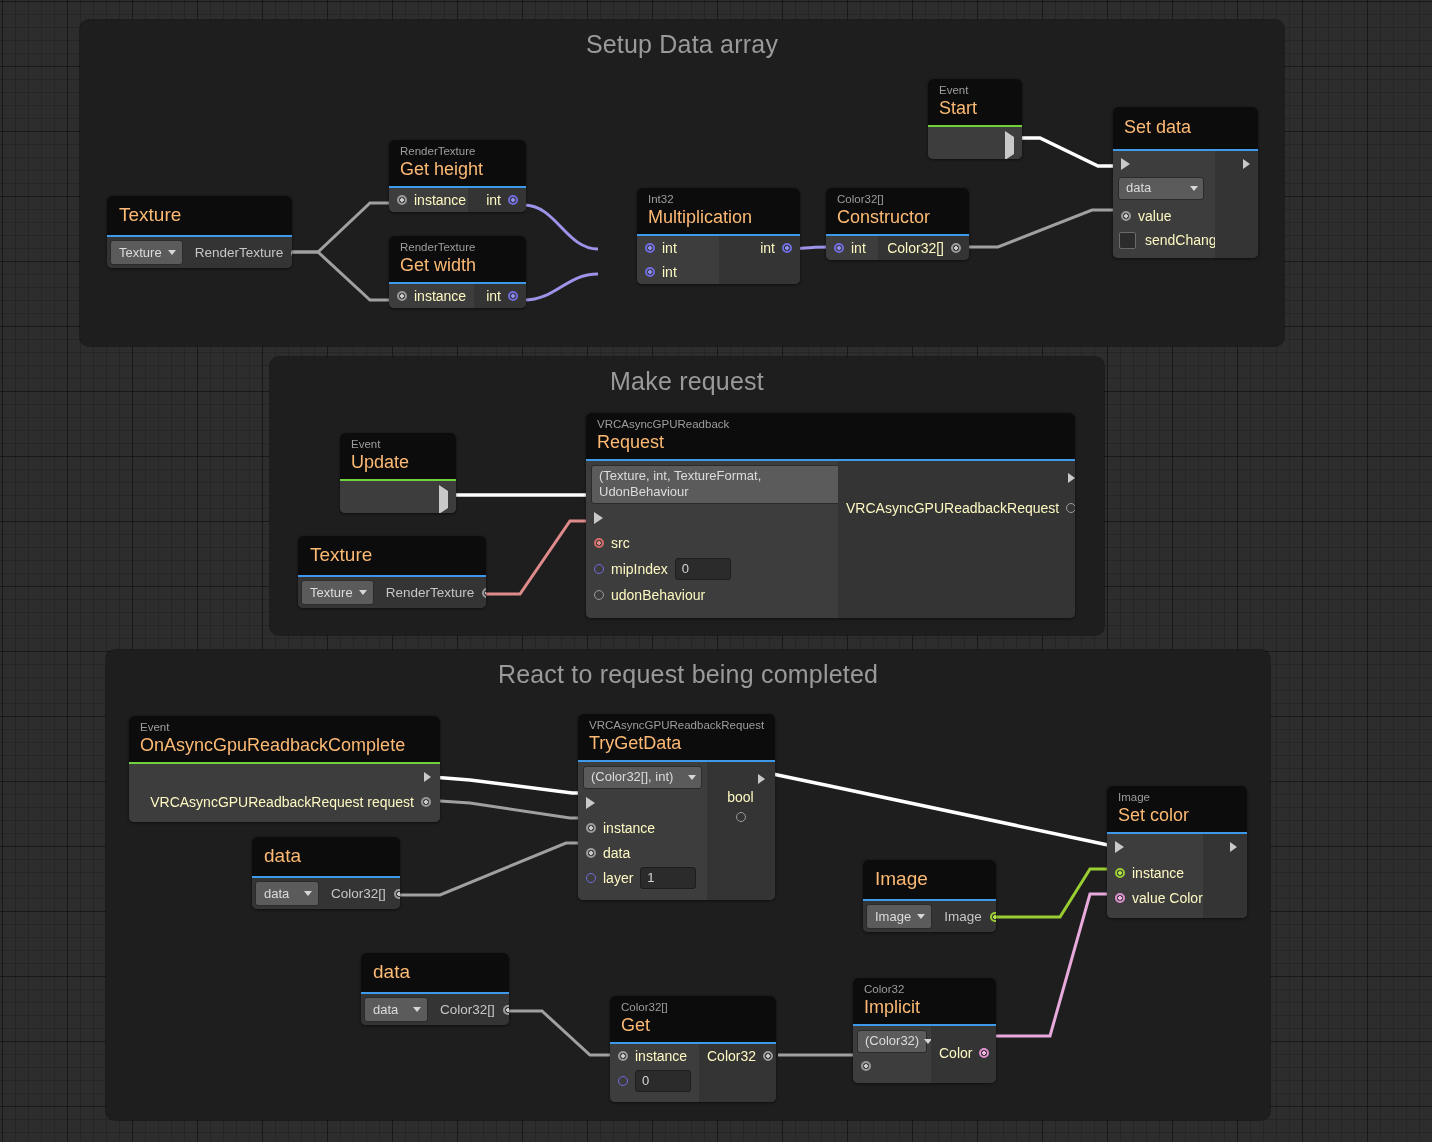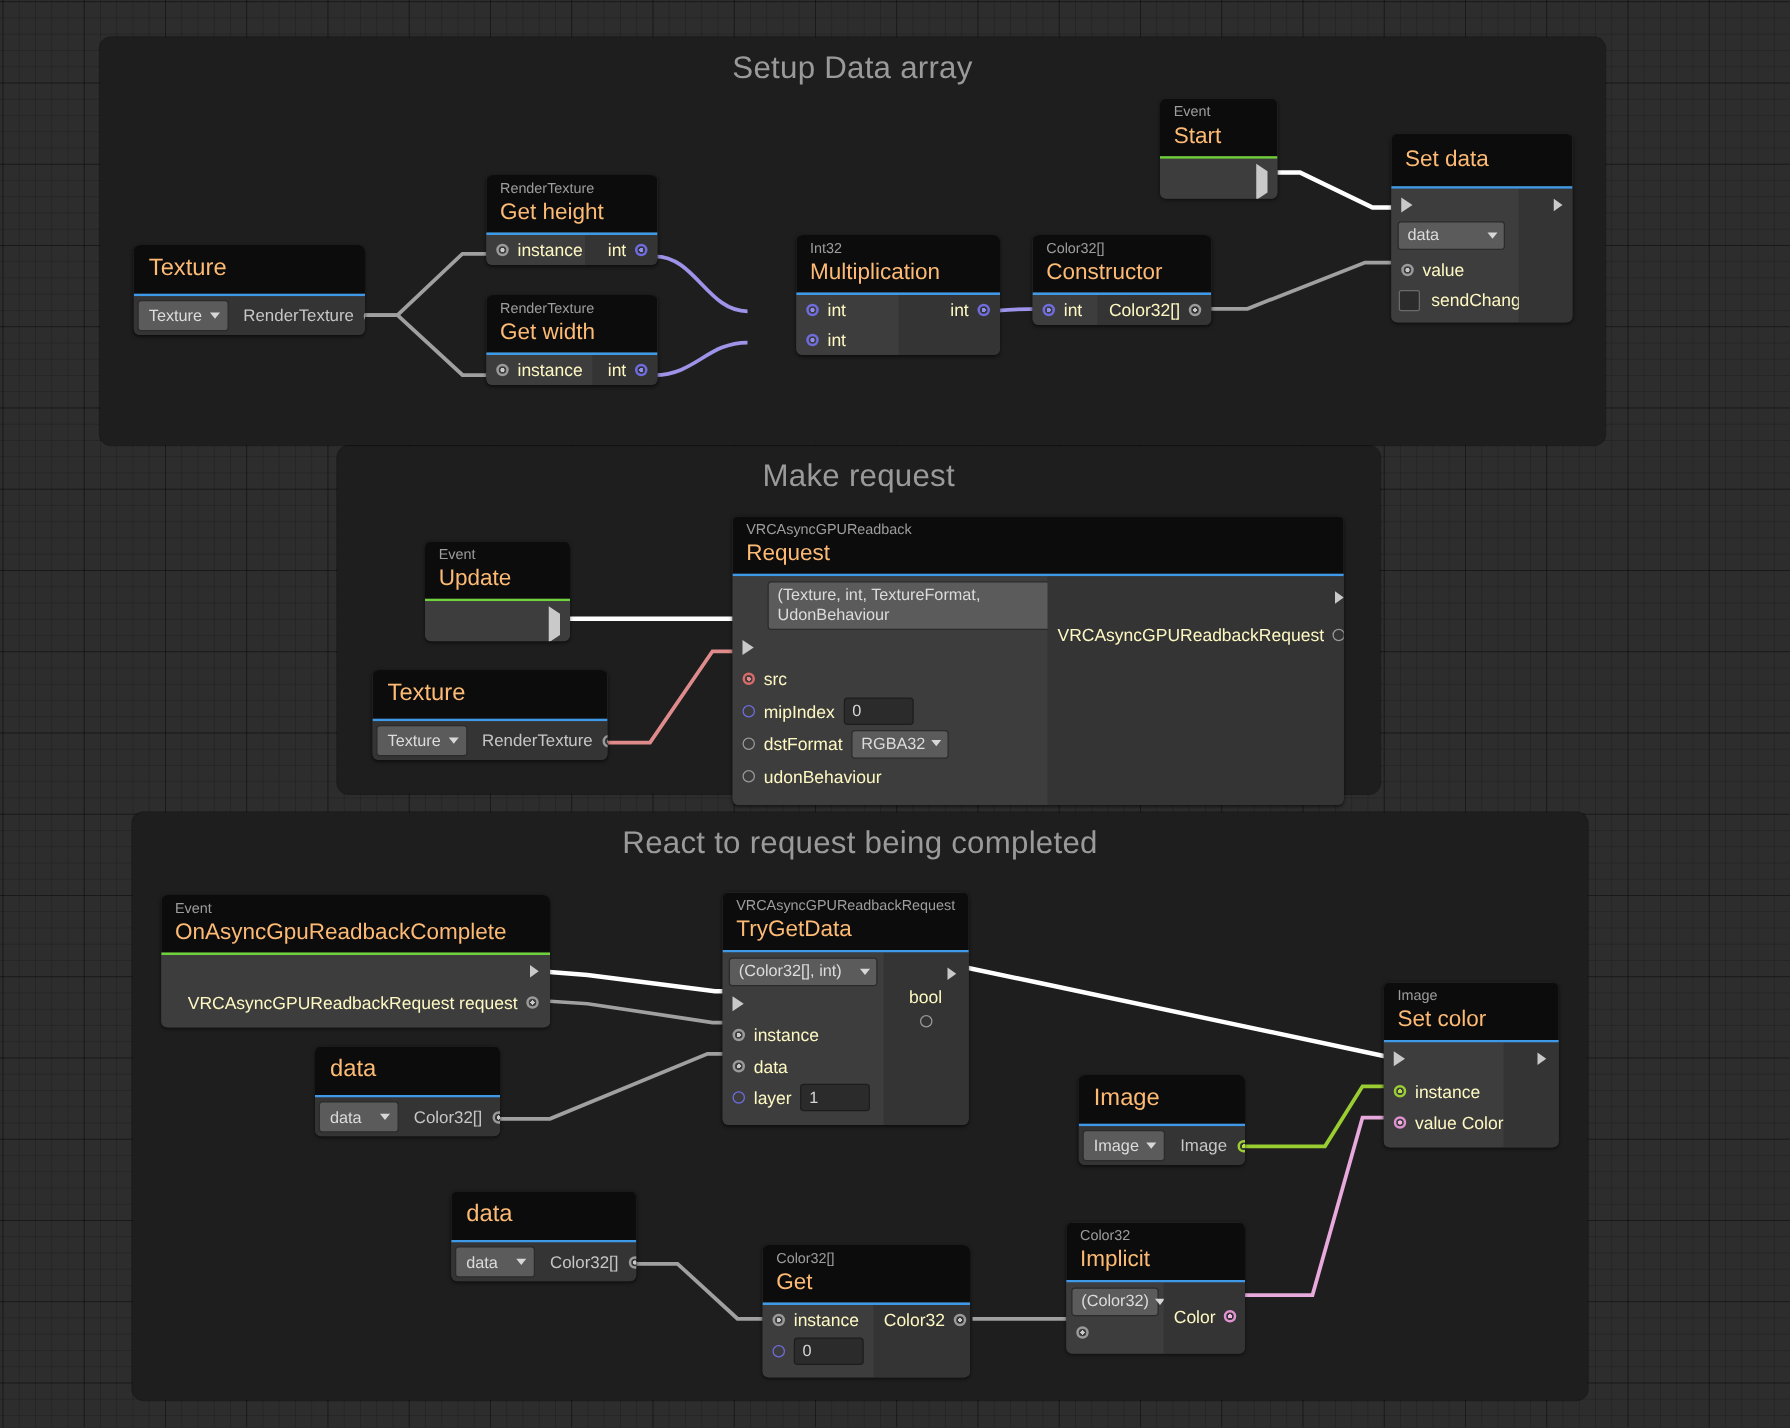--- a/index.html
+++ b/index.html
@@ -213,21 +213,21 @@
     padding: 0 9px 0 12px;
     color: #c6c6c6;
     font-size: 13.5px;
   }
 </style>
 </head>
 <body>
 
 <div id="canvas">
 
-  <div class="group" style="left:80px; top:30px; width:1204px; height:326px;">
+  <div class="group" style="left:80px; top:20px; width:1204px; height:326px;">
     <div class="group-title">Setup Data array</div>
   </div>
 
   <div class="group" style="left:270px; top:357px; width:834px; height:278px;">
     <div class="group-title">Make request</div>
   </div>
 
   <div class="group" style="left:106px; top:650px; width:1164px; height:470px;">
     <div class="group-title">React to request being completed</div>
   </div>
@@ -455,45 +455,37 @@
   </div>
 
   <div class="node" style="left:586px; top:413px; width:489px;">
     <div class="node-head">
       <div class="node-sub">VRCAsyncGPUReadback</div>
       <div class="node-title">Request</div>
     </div>
     <div class="accent"></div>
     <div class="node-body">
       <div class="col-left" style="width:252px; padding-bottom:10px;">
-        <div style="padding:4px 5px 2px 5px;margin-left:23px;">
+        <div style="padding:4px 5px 2px 5px;">
           <div class="dropdown wide" style="width:272px; box-sizing:border-box;">
             <span>(Texture, int, TextureFormat, UdonBehaviour</span>
             <span class="caret"></span>
           </div>
         </div>
         <div class="flow-row" style="height:24px;">
           <span class="flow"></span>
         </div>
         <div class="row" style="height:26px;">
           <span class="port filled red"></span>
           <span class="label">src</span>
         </div>
         <div class="row" style="height:26px;">
           <span class="port hollow blue"></span>
           <span class="label">mipIndex</span>
           <span class="field">0</span>
-        </div>
-        <div class="row" style="height:26px;">
-          <span class="port hollow"></span>
-          <span class="label">dstFormat</span>
-          <span class="dropdown">
-            <span>RGBA32</span>
-            <span class="caret"></span>
-          </span>
         </div>
         <div class="row" style="height:26px;text-align:right;">
           <span class="port hollow"></span>
           <span class="label">udonBehaviour</span>
         </div>
       </div>
       <div class="col-right" style="position:relative;">
         <div class="flow-row" style="justify-content:flex-end; height:34px; padding-right:10px;">
           <span class="flow small"></span>
         </div>

